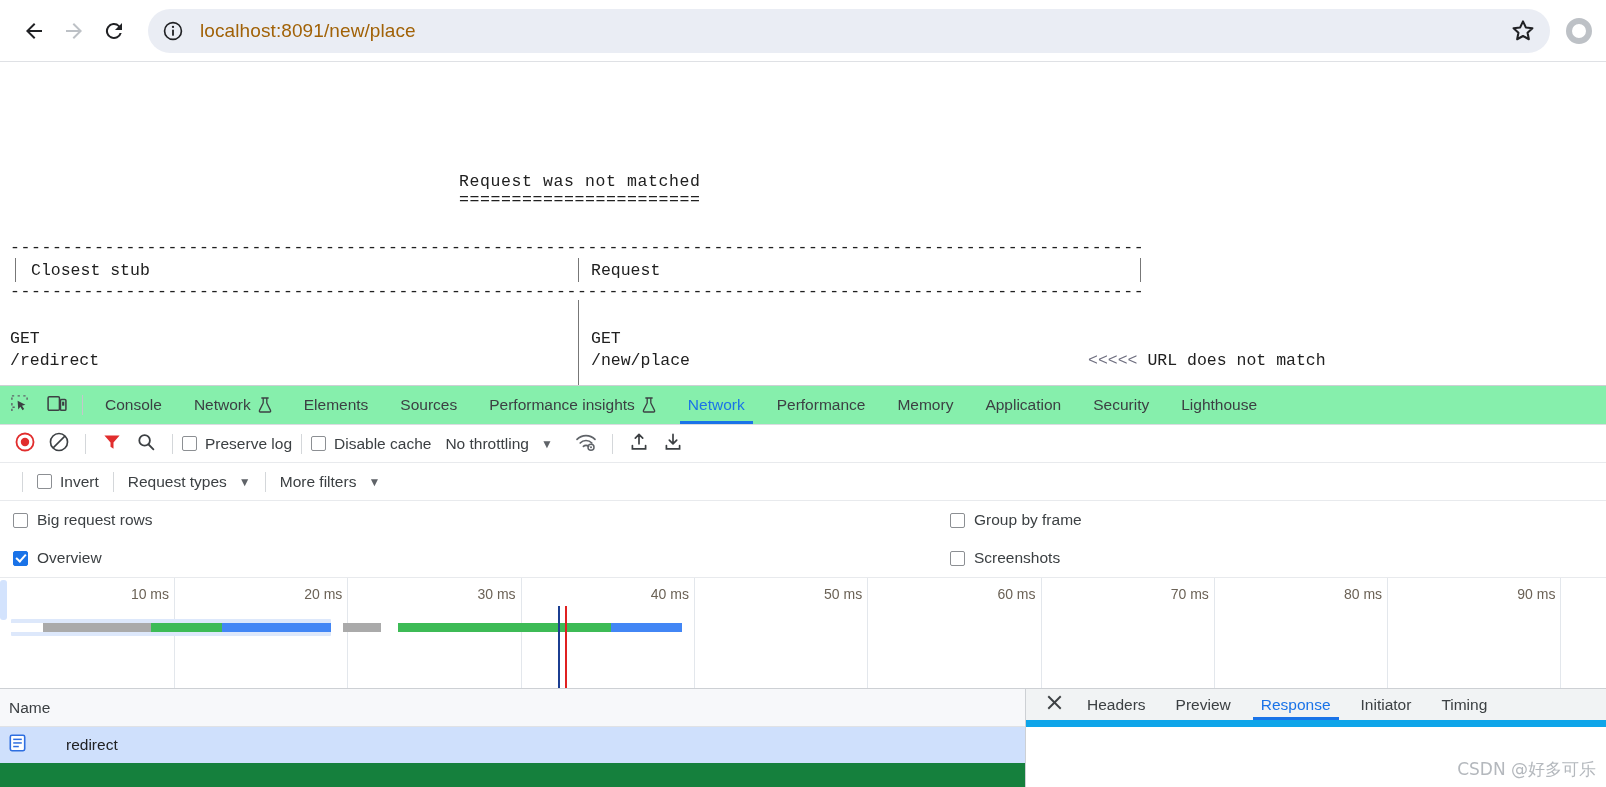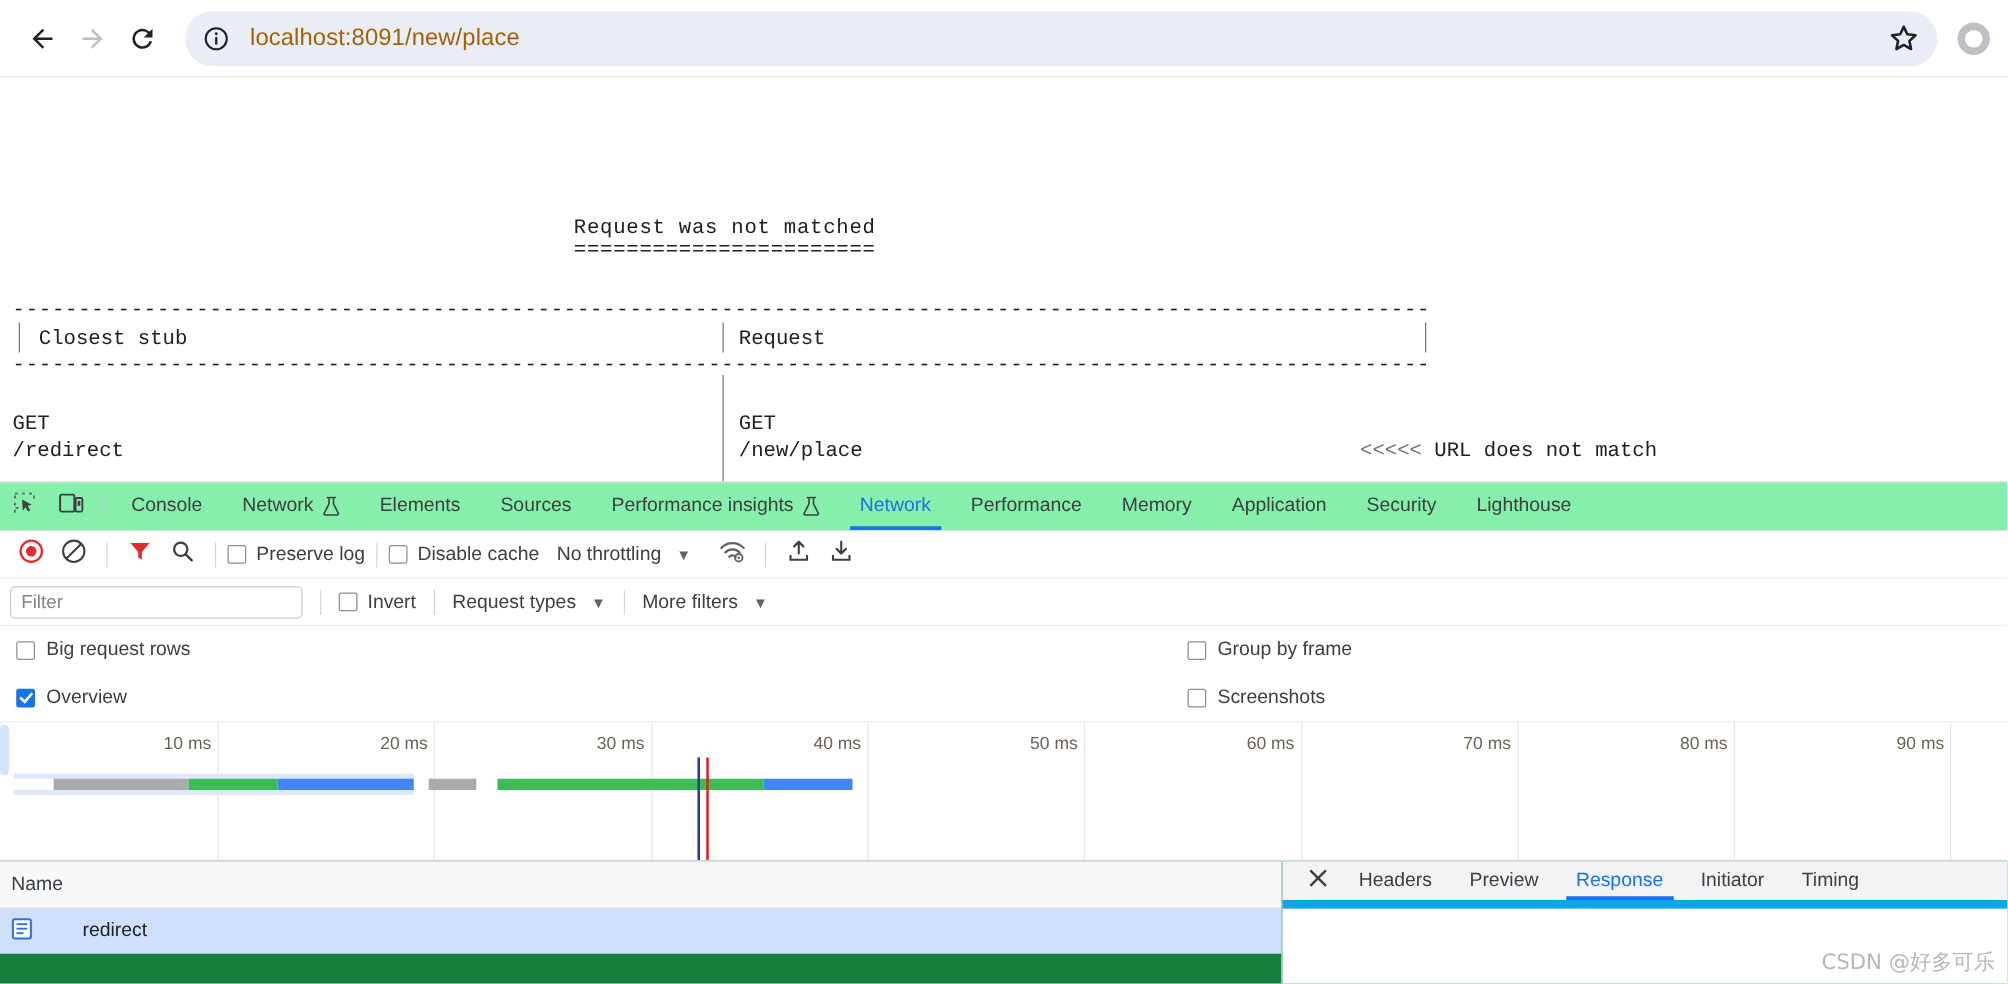--- a/index.html
+++ b/index.html
@@ -551,21 +551,20 @@
       <span>
         <svg width="20" height="20" viewBox="0 0 20 20">
           <path d="M10 2.4v9.2M6.3 8.1L10 11.8l3.7-3.7" stroke="#3c4043" stroke-width="1.7" fill="none" stroke-linecap="round" stroke-linejoin="round"></path>
           <path d="M3.4 13.6v3.2h13.2v-3.2" stroke="#3c4043" stroke-width="1.7" fill="none" stroke-linecap="round"></path>
         </svg>
       </span>
     </div>
   </div>
 
   <div id="dt-filter-toolbar">
-    <input id="filter-input" type="text" placeholder="Filter" style="">
     <div class="fl-sep"></div>
     <div class="cb-row">
       <span class="cbx"></span>
       <span class="cb-label">Invert</span>
     </div>
     <div class="fl-sep"></div>
     <div class="dropdown-lab">
       <span>Request types</span>
       <span class="caret">▼</span>
     </div>

